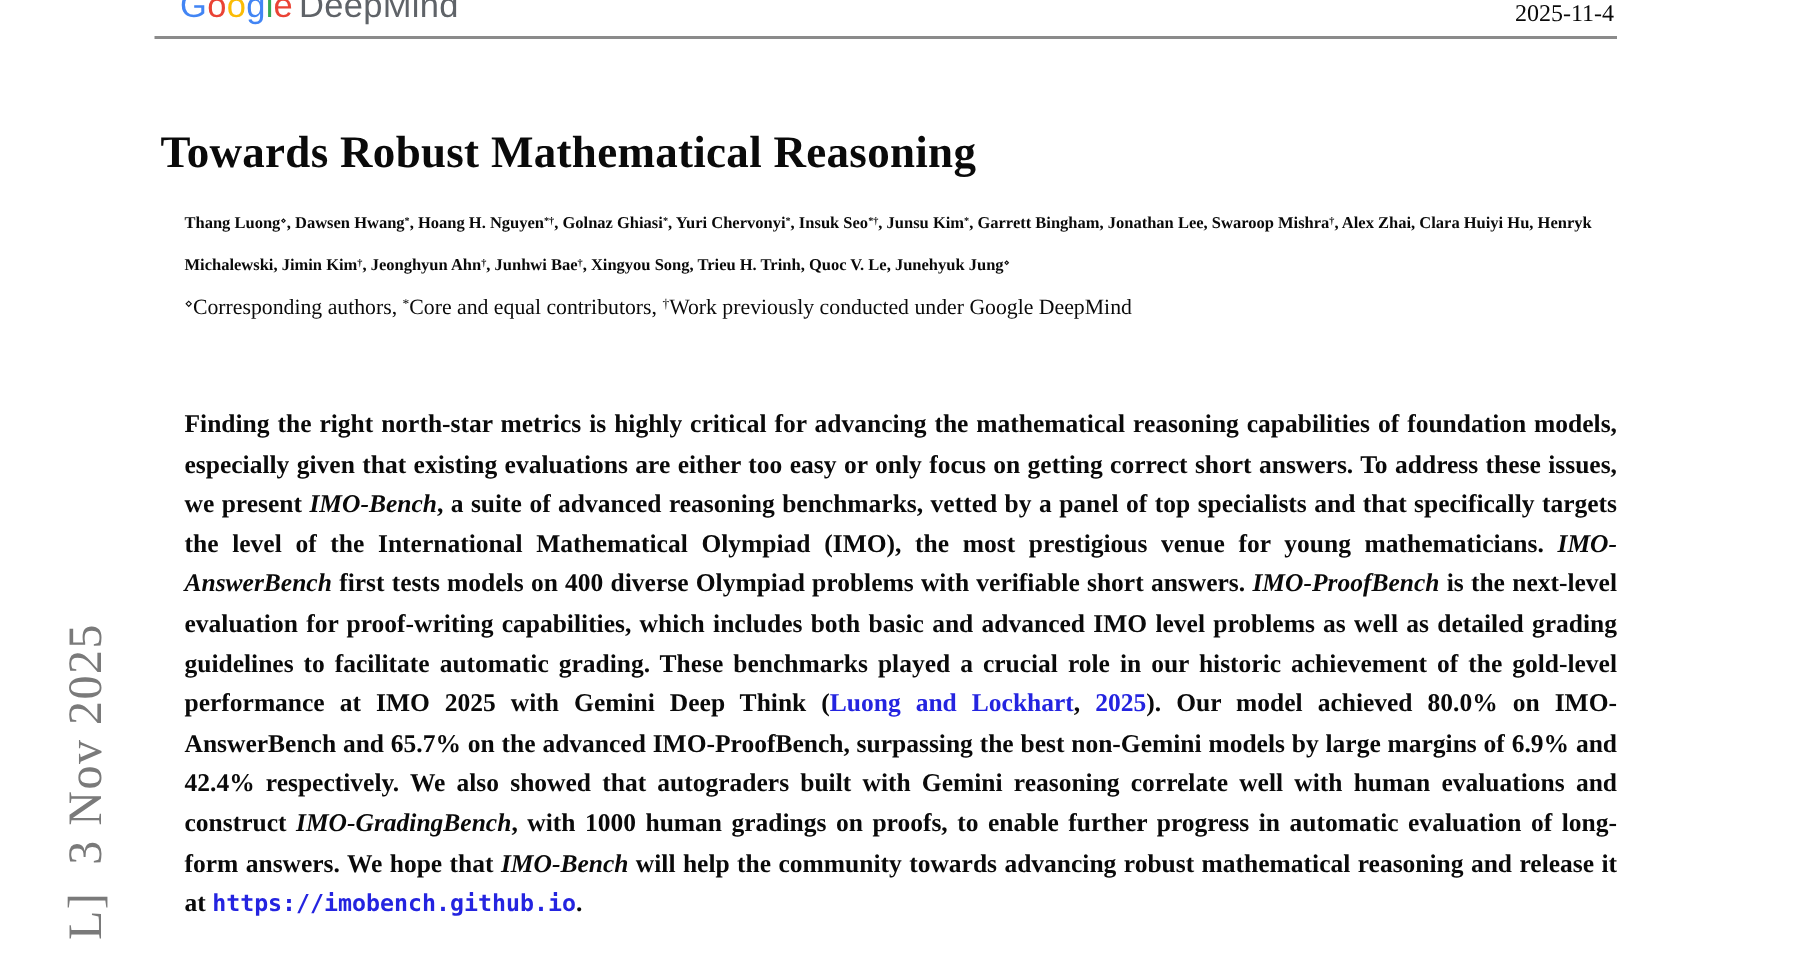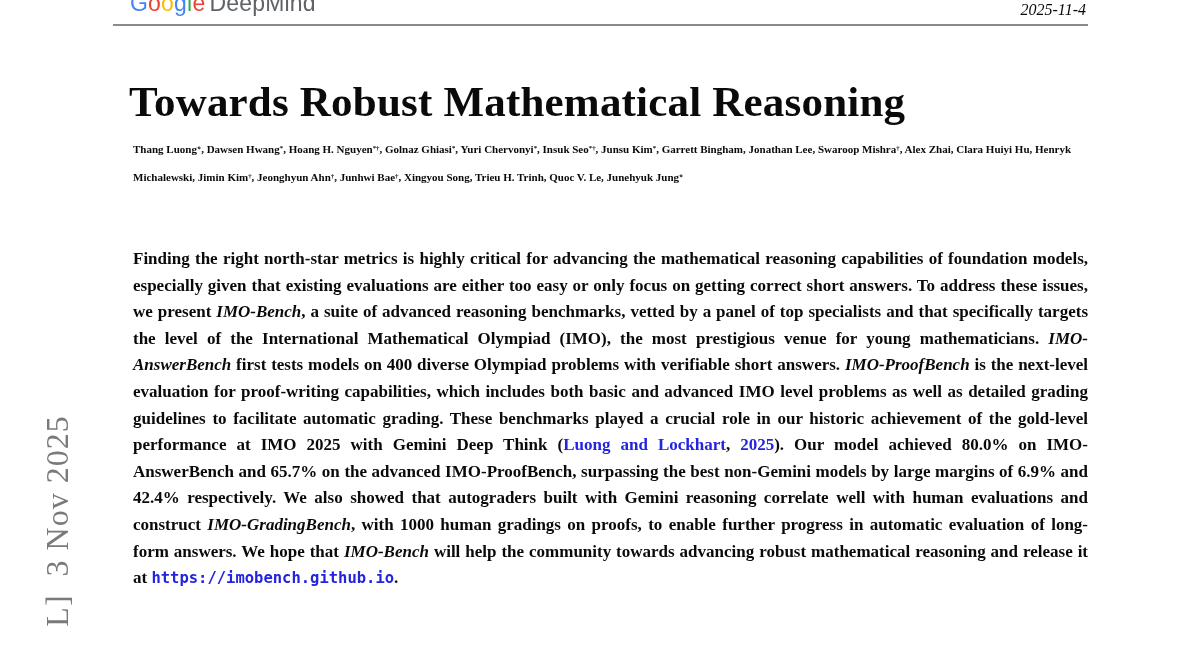--- a/index.html
+++ b/index.html
@@ -24,45 +24,44 @@
     transform:translate(-50%,-50%) rotate(-90deg);
     white-space:pre;
     font-size:32px;
     letter-spacing:1px;
     color:#7a7a7a;
     font-family:"Liberation Serif","DejaVu Serif",serif;
   }
 
   .page{
     position:absolute;
-    left:113px;top:0;
+    left:103px;top:0;
     width:975px;
   }
   .header{position:relative;height:24px;}
   .logo{
     position:absolute;left:17px;top:-10px;
     font-family:"Liberation Sans","DejaVu Sans",sans-serif;
     font-size:23px;font-weight:500;
     letter-spacing:0.2px;
     white-space:nowrap;
   }
   .logo .suffix{margin-left:4px;}
   .date{
     position:absolute;right:2px;top:1px;
-    font-style:italic;
     font-size:16px;
   }
   .rule{
     border:none;
     border-top:2px solid #8b8b8b;
     margin:0;
   }
   .title{
-    margin:56px 0 0 16px;
-    font-size:43px;
+    margin:56px 0 0 4px;
+    font-size:30px;
     font-weight:bold;
     line-height:40px;
     letter-spacing:0.2px;
     font-family:Liberation Serif, serif;
   }
   .authors{
     margin:14px 0 0 20px;
     width:955px;
     font-size:11px;
     font-weight:bold;
@@ -112,17 +111,18 @@
       <span class="logo"><span style="color: rgb(66, 133, 244);">G</span><span style="color: rgb(234, 67, 53);">o</span><span style="color: rgb(251, 188, 5);">o</span><span style="color: rgb(66, 133, 244);">g</span><span style="color: rgb(52, 168, 83);">l</span><span style="color: rgb(234, 67, 53);">e</span><span class="suffix" style="color: rgb(95, 99, 104);">DeepMind</span></span>
       <span class="date">2025-11-4</span>
     </div>
 
     <hr class="rule">
 
     <div class="title">Towards Robust Mathematical Reasoning</div>
 
     <div class="authors"><span>Thang Luong</span><sup>⋄</sup>, <span>Dawsen Hwang</span><sup>*</sup>, <span>Hoang H. Nguyen</span><sup>*†</sup>, <span>Golnaz Ghiasi</span><sup>*</sup>, <span>Yuri Chervonyi</span><sup>*</sup>, <span>Insuk Seo</span><sup>*†</sup>, <span>Junsu Kim</span><sup>*</sup>, <span>Garrett Bingham</span>, <span>Jonathan Lee</span>, <span>Swaroop Mishra</span><sup>†</sup>, <span>Alex Zhai</span>, <span>Clara Huiyi Hu</span>, <span>Henryk Michalewski</span>, <span>Jimin Kim</span><sup>†</sup>, <span>Jeonghyun Ahn</span><sup>†</sup>, <span>Junhwi Bae</span><sup>†</sup>, <span>Xingyou Song</span>, <span>Trieu H. Trinh</span>, <span>Quoc V. Le</span>, <span>Junehyuk Jung</span><sup>⋄</sup></div>
 
+    <div class="footnote"><sup>⋄</sup><span>Corresponding authors, </span><sup>*</sup><span>Core and equal contributors, </span><sup>†</sup><span>Work previously conducted under Google DeepMind</span></div>
 
     <div class="abstract"><span class="seg-plain">Finding the right north-star metrics is highly critical for advancing the mathematical reasoning capabilities of foundation models, especially given that existing evaluations are either too easy or only focus on getting correct short answers. To address these issues, we present </span><span class="seg-italic">IMO-Bench</span><span class="seg-plain">, a suite of advanced reasoning benchmarks, vetted by a panel of top specialists and that specifically targets the level of the International Mathematical Olympiad (IMO), the most prestigious venue for young mathematicians. </span><span class="seg-italic">IMO-AnswerBench</span><span class="seg-plain"> first tests models on 400 diverse Olympiad problems with verifiable short answers. </span><span class="seg-italic">IMO-ProofBench</span><span class="seg-plain"> is the next-level evaluation for proof-writing capabilities, which includes both basic and advanced IMO level problems as well as detailed grading guidelines to facilitate automatic grading. These benchmarks played a crucial role in our historic achievement of the gold-level performance at IMO 2025 with Gemini Deep Think (</span><span class="seg-link">Luong and Lockhart</span><span class="seg-plain">, </span><span class="seg-link">2025</span><span class="seg-plain">). Our model achieved 80.0% on IMO-AnswerBench and 65.7% on the advanced IMO-ProofBench, surpassing the best non-Gemini models by large margins of 6.9% and 42.4% respectively. We also showed that autograders built with Gemini reasoning correlate well with human evaluations and construct </span><span class="seg-italic">IMO-GradingBench</span><span class="seg-plain">, with 1000 human gradings on proofs, to enable further progress in automatic evaluation of long-form answers. We hope that </span><span class="seg-italic">IMO-Bench</span><span class="seg-plain"> will help the community towards advancing robust mathematical reasoning and release it at </span><span class="seg-mono-link">https://imobench.github.io</span><span class="seg-plain">.</span></div>
 
   </div>
 </div>
 
 </body></html>

